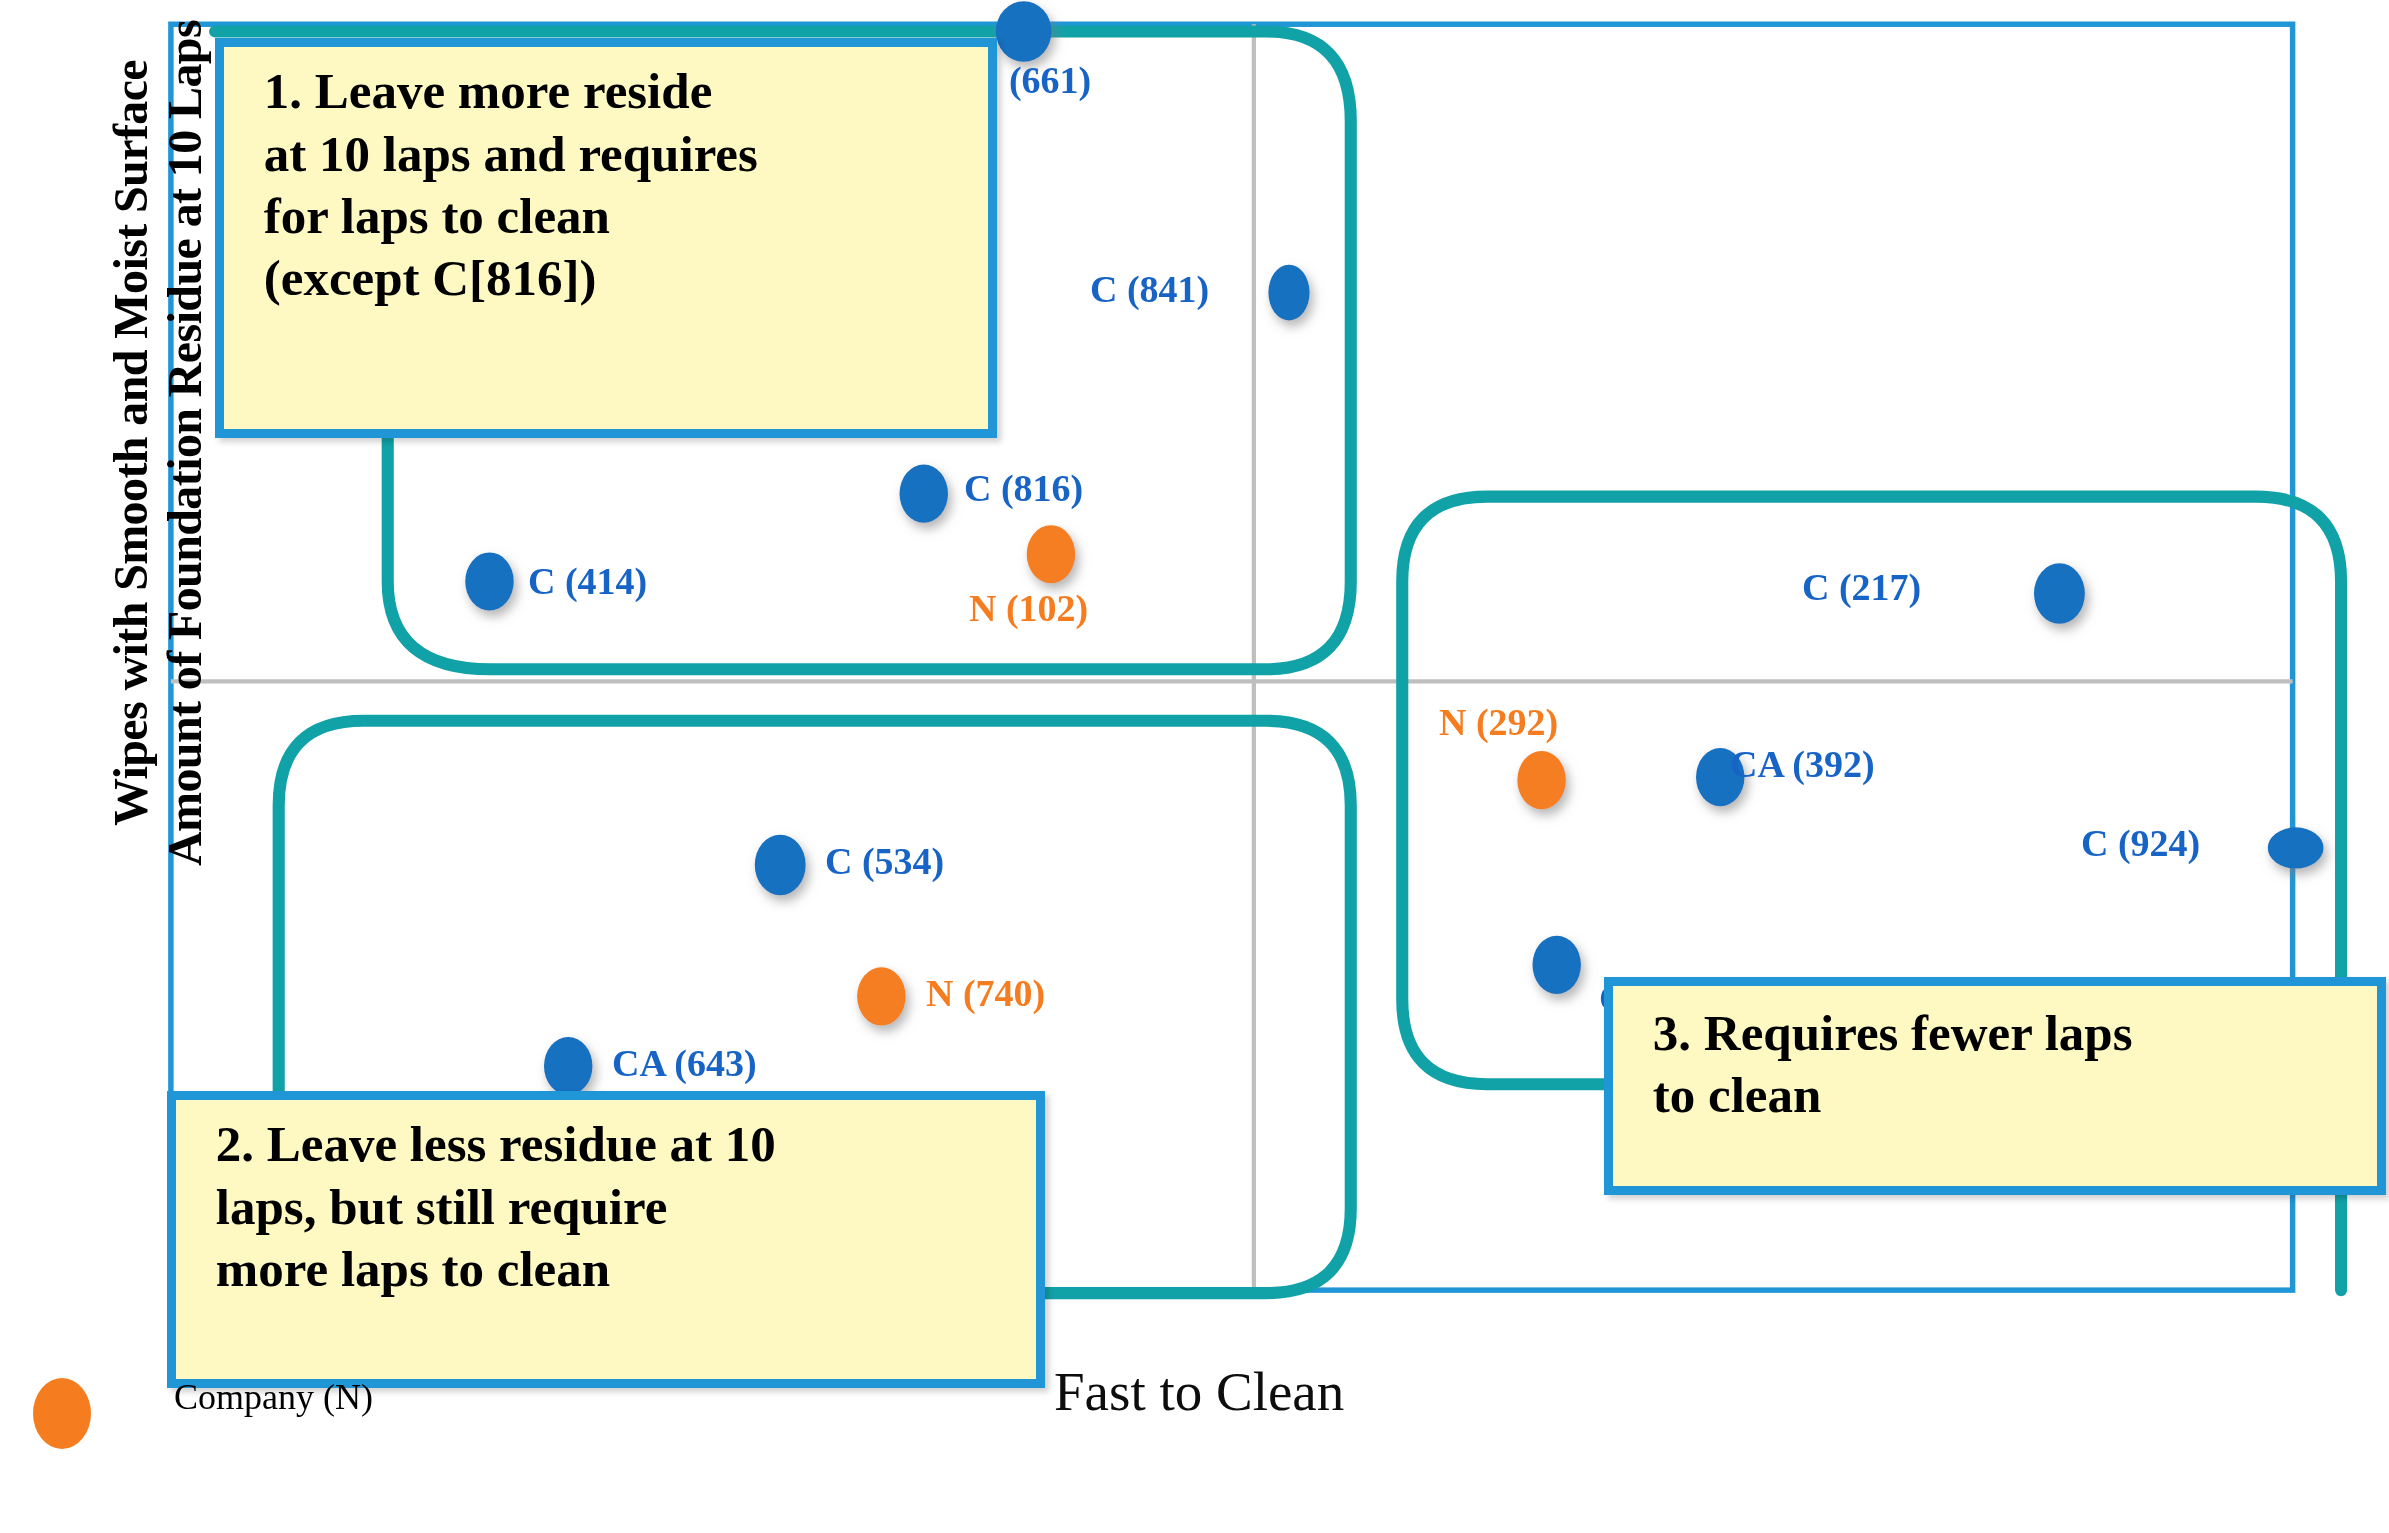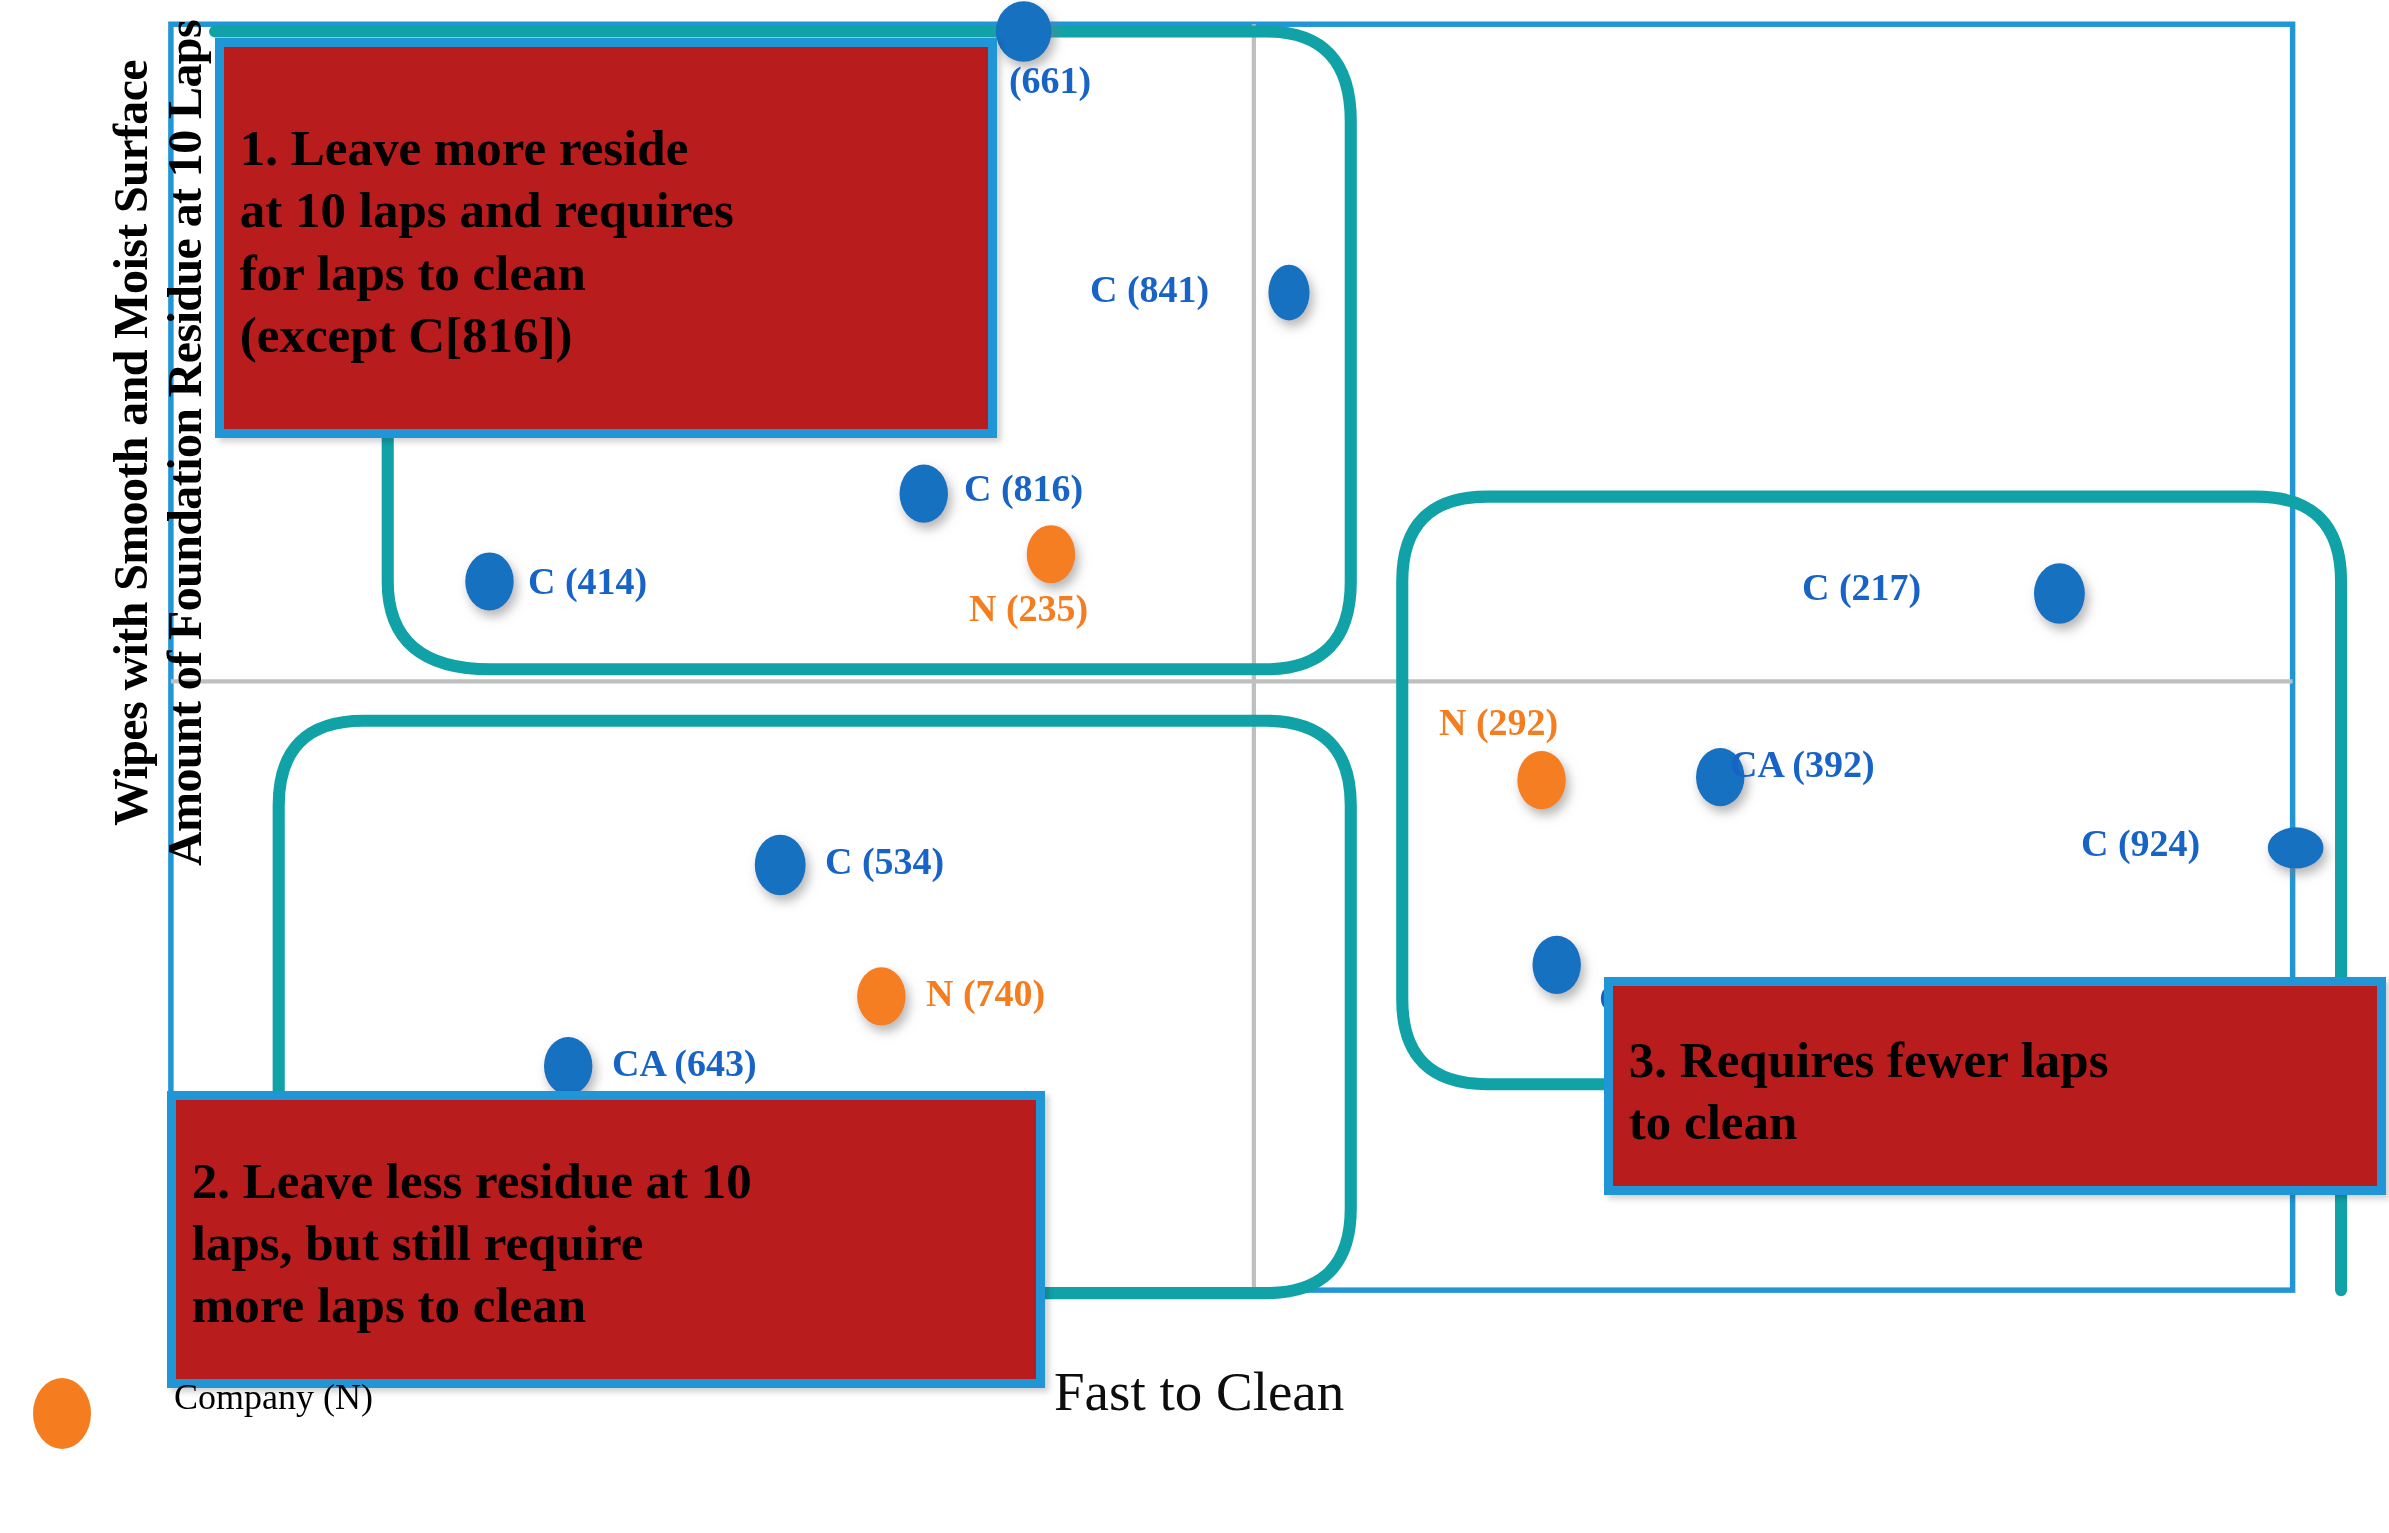--- a/index.html
+++ b/index.html
@@ -43,25 +43,25 @@
     font-size:38px;font-weight:700;
     white-space:nowrap;
     letter-spacing:0px;
   }
   .lbl-c{color:#1763c6;}
   .lbl-n{color:#f57d20;}
 
   
   .callout{
     position:absolute;
-    background:#b91c1c;
+    background:#fef9c3;
     border:9.7px solid #2196d6;
     box-sizing:border-box;
     box-shadow:3.6px 3.6px 6px rgba(0,0,0,.18);
-    display:flex;align-items:center;
+    display:flex;align-items:flex-start;padding-left:24px;
   }
   .callout .txt{
     font-family:"Liberation Serif", serif;
     font-weight:700;color:#000;
     line-height:1.22;
     padding:13.3px 4.8px 6px 15.8px;
     white-space:pre-line;
   }
   #callout1{left:215px;top:38px;width:782px;height:400px;}
   #callout1 .txt{font-size:51px;}
@@ -165,21 +165,21 @@
       <div class="pt-label lbl-c" style="left: 972px; top: 58px;">C (661)</div>
       <div class="pt-label lbl-c" style="left: 1046px; top: 267px; margin-left: 44px;">C (841)</div>
       <div class="pt-label lbl-c" style="left: 964px; top: 466px;">C (816)</div>
       <div class="pt-label lbl-c" style="left: 528px; top: 559px;">C (414)</div>
       <div class="pt-label lbl-c" style="left: 1802px; top: 565px;">C (217)</div>
       <div class="pt-label lbl-c" style="left: 1730px; top: 705px; margin-top: 37px;">CA (392)</div>
       <div class="pt-label lbl-c" style="left: 2081px; top: 821px;">C (924)</div>
       <div class="pt-label lbl-c" style="left: 825px; top: 839px;">C (534)</div>
       <div class="pt-label lbl-c" style="left: 1599px; top: 936px; margin-top: 40px;">CA (195)</div>
       <div class="pt-label lbl-c" style="left: 612px; top: 1041px;">CA (643)</div>
-      <div class="pt-label lbl-n" style="left: 969px; top: 586px;">N (235)</div>
+      <div class="pt-label lbl-n" style="left: 969px; top: 586px;">N (102)</div>
       <div class="pt-label lbl-n" style="left: 1439px; top: 700px;">N (292)</div>
       <div class="pt-label lbl-n" style="left: 926px; top: 971px;">N (740)</div>
     </div>
 
   <div class="callout" id="callout1">
     <div class="txt">1. Leave more reside
 at 10 laps and requires
 for laps to clean
 (except C[816])</div>
   </div>

